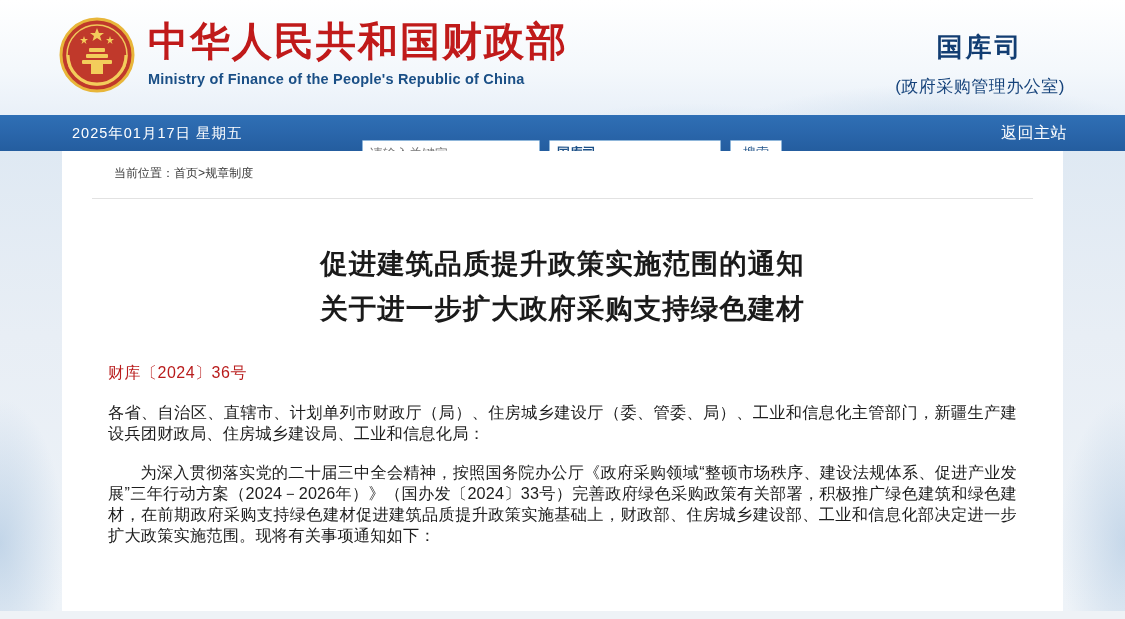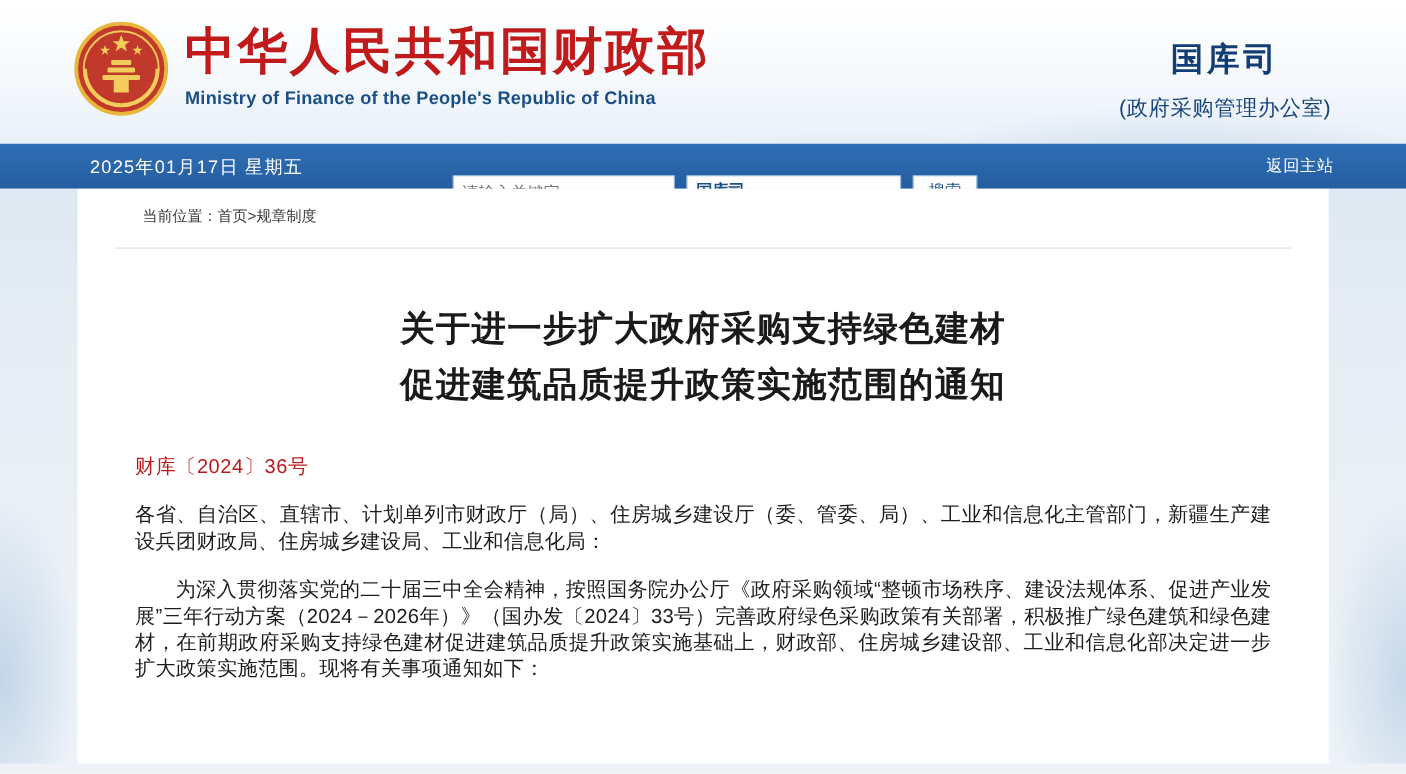--- a/index.html
+++ b/index.html
@@ -126,21 +126,21 @@
     color: #1b4f86;
     font-size: 13px;
     font-family: Liberation Serif, serif;
     cursor: pointer;
     border-radius: 1px;
     padding: 0 8px;
   }
   .nav-right {
     position: absolute;
     right: 58px;
-    font-size: 13px;
+    font-size: 16px;
     color: #ffffff;
     text-decoration: none;
     letter-spacing: 0.5px;
   }
 
   
   .page-body {
     position: relative;
     height: 460px;
     background:
@@ -255,22 +255,22 @@
 
 <div class="page-body">
   <div class="paper">
 
     <div class="breadcrumb">
       <span>当前位置：</span><a class="crumb-link" href="#">首页</a><span>&gt;</span><span>规章制度</span>
     </div>
 
     <div class="doc">
       <div class="doc-title">
+        <div>促进建筑品质提升政策实施范围的通知</div>
         <div>关于进一步扩大政府采购支持绿色建材</div>
-        <div>促进建筑品质提升政策实施范围的通知</div>
       </div>
 
       <div class="doc-number">财库〔2024〕36号</div>
 
       <div class="doc-p">各省、自治区、直辖市、计划单列市财政厅（局）、住房城乡建设厅（委、管委、局）、工业和信息化主管部门，新疆生产建设兵团财政局、住房城乡建设局、工业和信息化局：</div>
       <div class="doc-p indent">为深入贯彻落实党的二十届三中全会精神，按照国务院办公厅《政府采购领域“整顿市场秩序、建设法规体系、促进产业发展”三年行动方案（2024－2026年）》（国办发〔2024〕33号）完善政府绿色采购政策有关部署，积极推广绿色建筑和绿色建材，在前期政府采购支持绿色建材促进建筑品质提升政策实施基础上，财政部、住房城乡建设部、工业和信息化部决定进一步扩大政策实施范围。现将有关事项通知如下：</div>
     </div>
 
   </div>
 </div>

